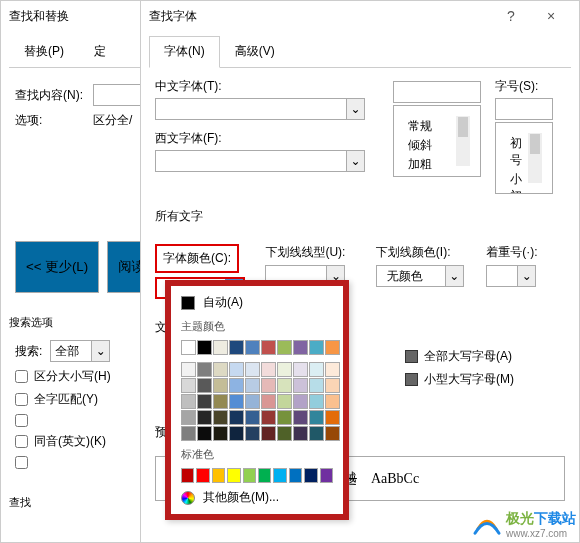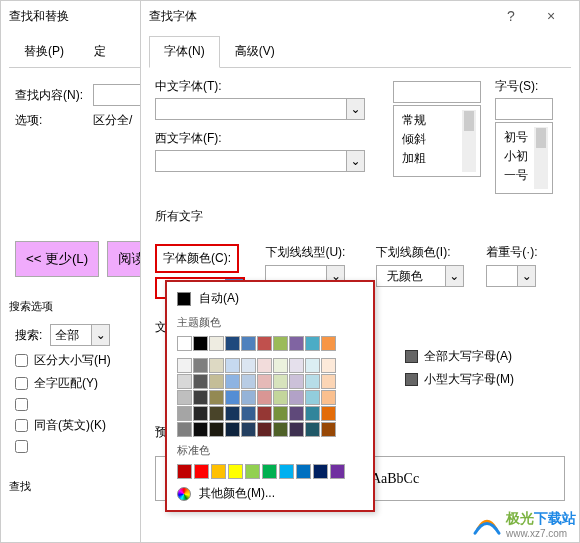--- a/index.html
+++ b/index.html
@@ -16,25 +16,25 @@
 .tab.active { border: 1px solid #ccc; border-bottom: 1px solid #fff; background: #fff; margin-bottom: -1px; }
 .content { padding: 10px 14px; }
 .row { display: flex; align-items: center; margin: 6px 0; gap: 8px; }
 .label { min-width: 70px; }
 input[type=text], select, textarea, .combo { border: 1px solid #aaa; background: #fff; padding: 2px 4px; height: 22px; }
 .combo { display: flex; align-items: center; position: relative; }
 .combo .arrow { position: absolute; right: 0; top: 0; width: 18px; height: 100%; border-left: 1px solid #aaa; display: flex; align-items: center; justify-content: center; background: #eee; cursor: pointer; }
 .check { display: flex; align-items: center; gap: 6px; margin: 6px 0; }
 .check input { width: 13px; height: 13px; }
 .square-check { width: 13px; height: 13px; border: 1px solid #333; background: linear-gradient(#666,#666); display: inline-block; }
-.button { border: 1px solid #aaa; background: #f0abfc; padding: 8px 10px; cursor: pointer; }
-.listbox { border: 1px solid #aaa; height: 72px; overflow: hidden; padding: 4px; }
+.button { border: 1px solid #aaa; background: #0369a1; padding: 16px 10px; cursor: pointer; }
+.listbox { border: 1px solid #aaa; height: 72px; overflow: hidden; padding: 10px; }
 .listbox div { padding: 1px 2px; }
 .highlight-red { border: 2px solid #d00; }
-.color-popup { position: absolute; left: 165px; top: 280px; width: 210px; background: #fff; border: 2px solid #b91c1c; z-index: 100; padding: 4px 0; box-shadow: 2px 2px 6px rgba(0,0,0,0.2); }
+.color-popup { position: absolute; left: 165px; top: 280px; width: 184px; background: #fff; border: 6px solid #b91c1c; z-index: 100; padding: 4px 0; box-shadow: 2px 2px 6px rgba(0,0,0,0.2); }
 .color-popup .item { display: flex; align-items: center; padding: 4px 10px; cursor: pointer; gap: 8px; }
 .color-popup .sw { width: 14px; height: 14px; border: 1px solid #888; }
 .color-popup .section { padding: 4px 10px; font-size: 11px; color: #555; }
 .color-grid { display: grid; grid-template-columns: repeat(10, 15px); gap: 1px; padding: 2px 10px; }
 .color-grid .c { width: 15px; height: 15px; border: 1px solid #aaa; cursor: pointer; }
 .color-row { display: flex; gap: 2px; padding: 2px 10px; }
 .color-row .c { width: 15px; height: 15px; border: 1px solid #aaa; cursor: pointer; }
 .colorwheel { width: 14px; height: 14px; border-radius: 50%; background: conic-gradient(red,orange,yellow,green,cyan,blue,magenta,red); border: 1px solid #888; }
 .preview-box { border: 1px solid #aaa; height: 45px; margin: 5px 14px; display: flex; align-items: center; justify-content: center; gap: 14px; font-size: 14px; }
 .preview-strike { text-decoration: line-through; font-family: SimSun; }

